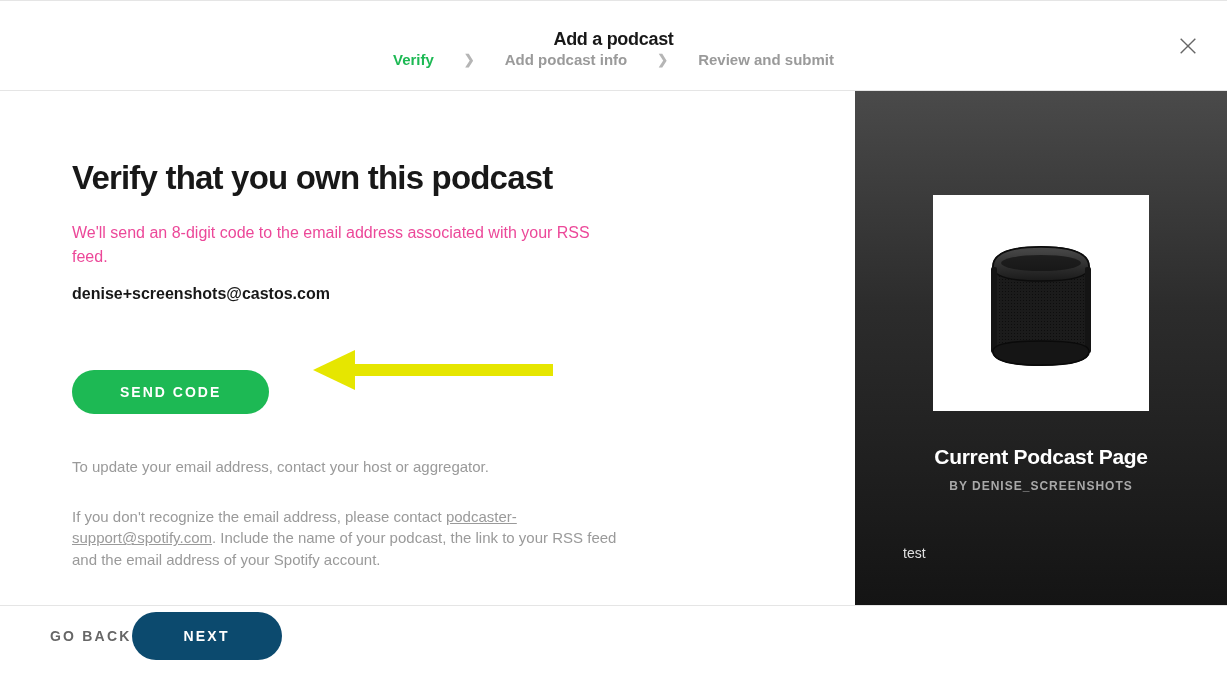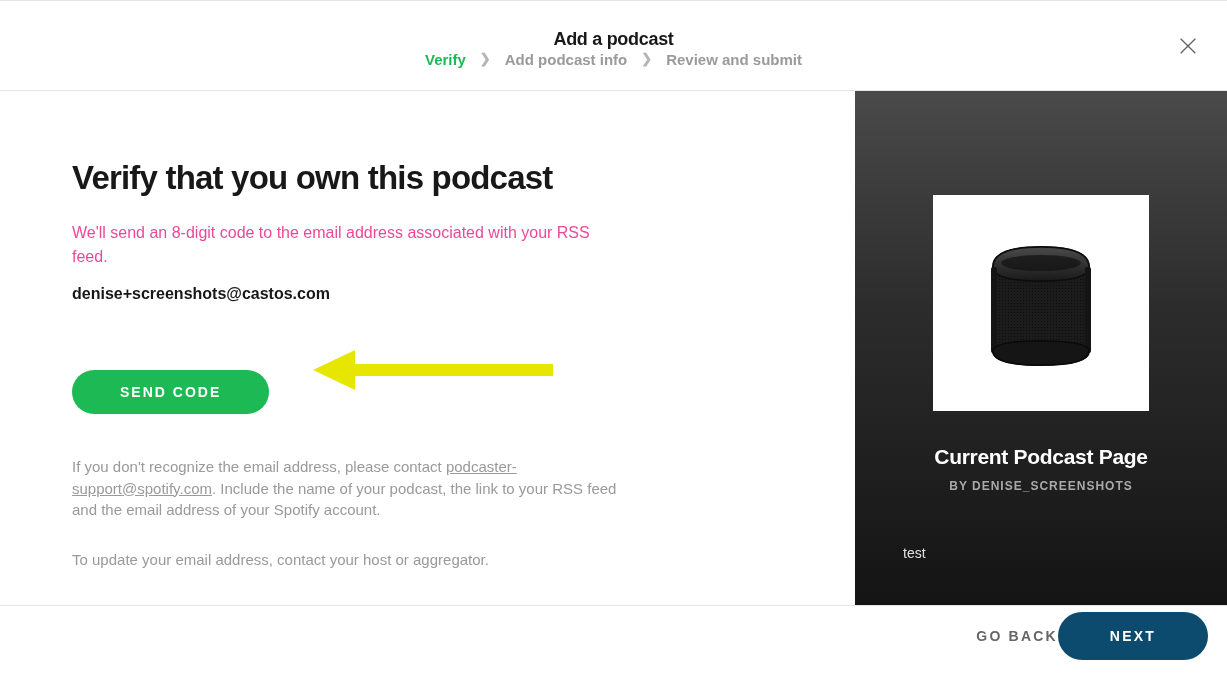--- a/index.html
+++ b/index.html
@@ -24,21 +24,22 @@
       padding-top: 6px;
     }
     .header-title {
       font-size: 18px;
       font-weight: 800;
       letter-spacing: -0.3px;
       margin-bottom: 1px;
     }
     .steps {
       display: flex;
-      gap: 14px;
+      align-items: center;
+      gap: 30px;
       font-size: 15px;
       font-weight: 700;
       color: #9a9a9a;
     }
     .step-active { color: #1db954; }
     .step-chevron { color: #b5b5b5; font-size: 13px; }
     .close-btn {
       position: absolute;
       right: 28px;
       top: 34px;
@@ -152,22 +153,22 @@
       align-self: flex-start;
       padding-left: 24px;
       font-size: 14px;
       color: #e0e0e0;
     }
     .footer {
       height: 61px;
       border-top: 1px solid #e5e5e5;
       display: flex;
       align-items: center;
-      justify-content: flex-end;
-      padding: 0 19px 0 50px;
+      justify-content: flex-start;
+      padding: 0 28px 0 50px;
     }
     .go-back-btn {
       background: none;
       border: none;
       font-size: 14px;
       font-weight: 800;
       letter-spacing: 2.2px;
       color: #666;
       cursor: pointer;
     }
@@ -210,24 +211,24 @@
     <div class="email-display">denise+screenshots@castos.com</div>
     <div class="send-code-row">
       <button class="send-code-btn">SEND CODE</button>
       <div class="arrow-annotation">
         <svg viewBox="0 0 250 40">
           <rect x="30" y="14" width="210" height="12" fill="#e6e600"></rect>
           <polygon points="0,20 42,0 42,40" fill="#e6e600"></polygon>
         </svg>
       </div>
     </div>
+    <p class="hint-text">To update your email address, contact your host or aggregator.</p>
     <p class="hint-text">
       <span>If you don't recognize the email address, please contact </span><a href="#">podcaster-support@spotify.com</a><span>. Include the name of your podcast, the link to your RSS feed and the email address of your Spotify account.</span>
     </p>
-    <p class="hint-text">To update your email address, contact your host or aggregator.</p>
   </div>
 
   <div class="right-panel">
     <div class="cover-art">
       <svg class="pop-filter" viewBox="0 0 140 140">
         <defs>
           <pattern id="mesh" width="3" height="3" patternUnits="userSpaceOnUse">
             <rect width="3" height="3" fill="#1b1b1b"></rect>
             <circle cx="1.5" cy="1.5" r="0.6" fill="#0a0a0a"></circle>
           </pattern>

